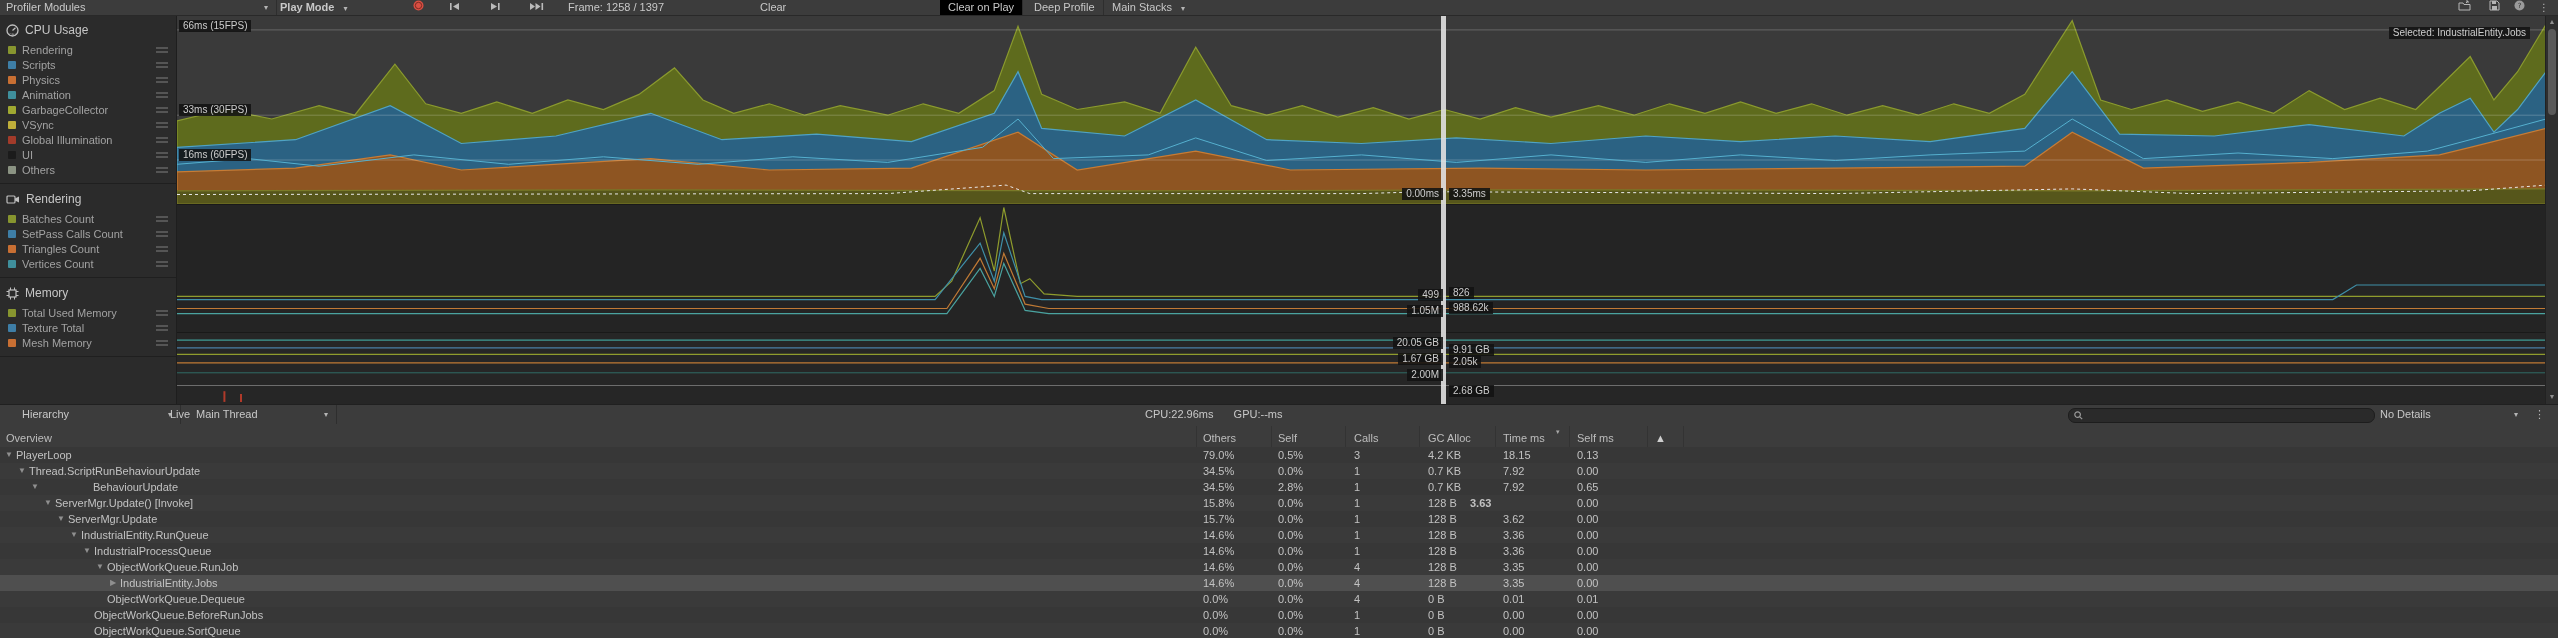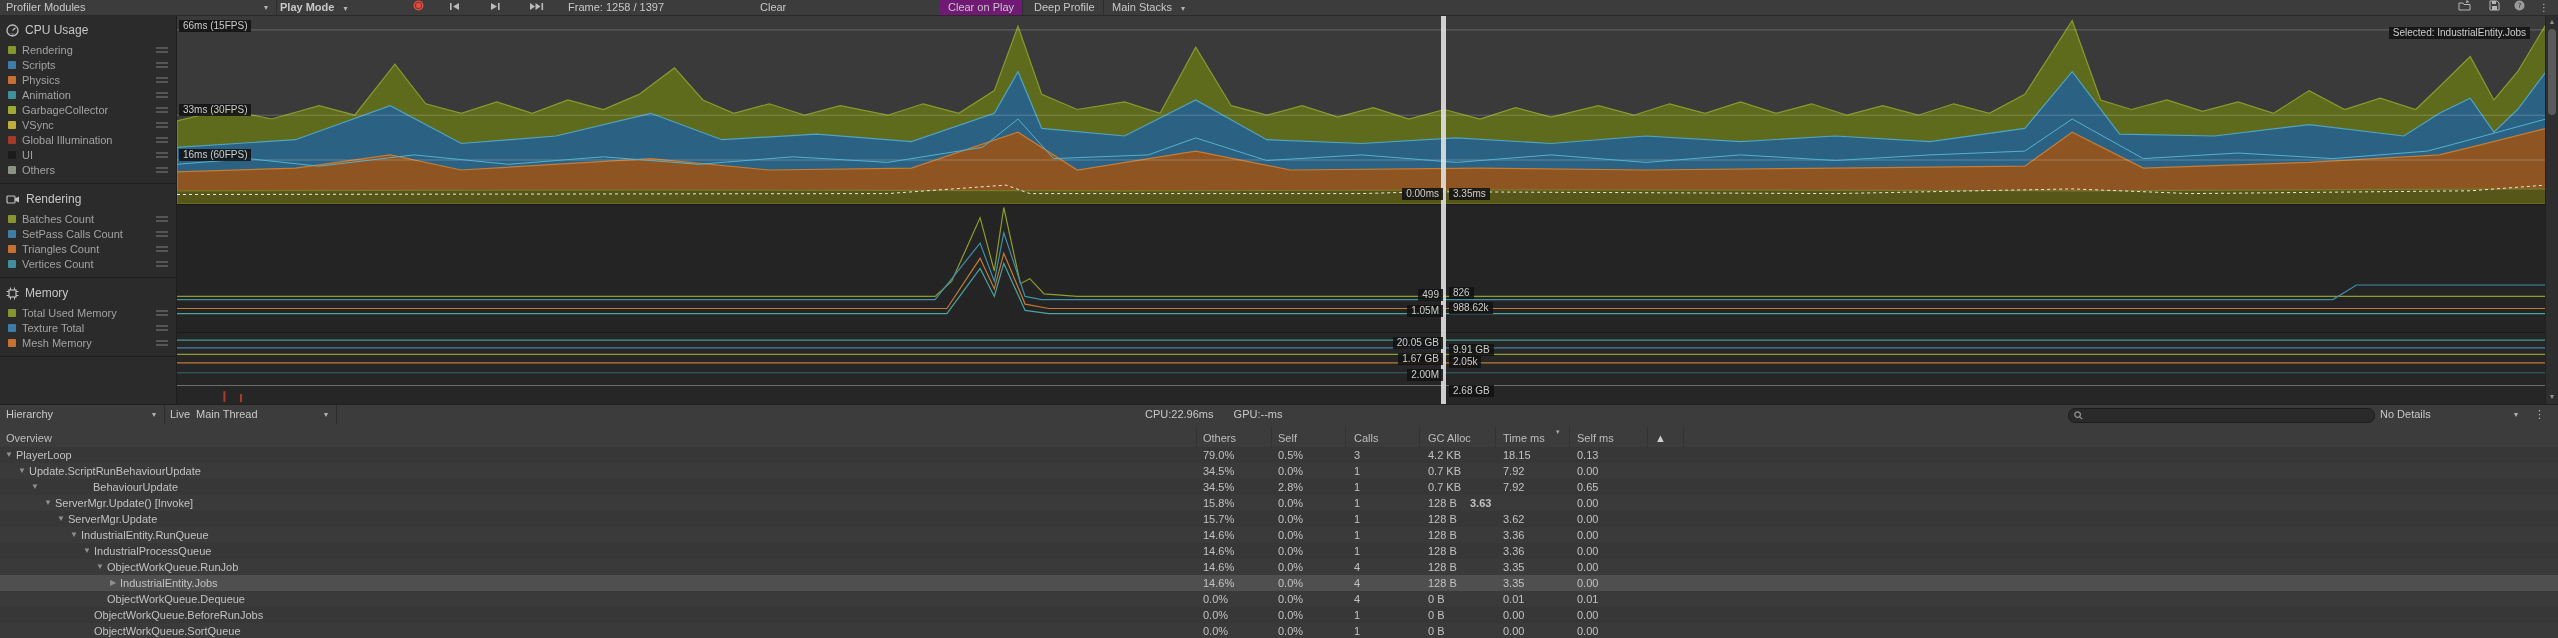--- a/index.html
+++ b/index.html
@@ -92,21 +92,21 @@
     </div>
     <div class="tt-item icon-btn" style="left:520px;width:34px;">
       <span><svg width="16" height="9">
             <path d="M1 1 L6 4.5 L1 8 Z" fill="#bbb"></path>
             <path d="M6.5 1 L11.5 4.5 L6.5 8 Z" fill="#bbb"></path>
             <rect x="12.5" y="1" width="1.6" height="7" fill="#bbb"></rect>
           </svg></span>
     </div>
     <div class="tt-item" style="left:568px;">Frame: 1258 / 1397</div>
     <div class="tt-item btn" style="left:752px;padding:0 8px;">Clear</div>
-    <div class="tt-item btn sep-r" style="left:940px;padding:0 8px;background:#701a75;text-align:center;">Clear on Play</div>
+    <div class="tt-item btn sep-r" style="left:940px;padding:0 8px;background:#000000;text-align:center;">Clear on Play</div>
     <div class="tt-item btn sep-r" style="left:1026px;padding:0 8px;">Deep Profile</div>
     <div class="tt-item btn" style="left:1104px;padding:0 8px;">
       <span>Main Stacks</span>
       <span class="dd-arrow">▾</span>
     </div>
     <div class="tt-item icon-btn" style="left:2452px;width:26px;">
       <span><svg width="14" height="11">
             <path d="M1 3 h4 l1 1.5 h6 v5.5 h-11 Z" fill="none" stroke="#b5b5b5" stroke-width="1"></path>
             <path d="M8 3 l2 -2 m0 0 h-2 m2 0 v2" stroke="#b5b5b5" stroke-width="1" fill="none"></path>
           </svg></span>
@@ -359,21 +359,21 @@
     </div>
     <div class="vscroll">
       <div class="arrow" style="top:1px;">▲</div>
       <div class="thumb" style="top:14px;height:86px;"></div>
       <div class="arrow" style="bottom:1px;">▼</div>
     </div>
   </div>
 
   <div class="bottom">
     <div class="toolbar-bottom">
-      <div class="tb-item sep-r" style="left:0;width:158px;padding-left:6px;">
+      <div class="tb-item sep-r" style="left:16px;width:158px;padding-left:6px;">
         <span>Hierarchy</span>
         <span class="dd-arrow" style="position:absolute;right:8px;">▾</span>
       </div>
       <div class="tb-item" style="left:164px;padding:0 6px;">Live</div>
       <div class="tb-item sep-r" style="left:196px;width:140px;">
         <span>Main Thread</span>
         <span class="dd-arrow" style="position:absolute;right:8px;">▾</span>
       </div>
       <div class="tb-item" style="left:1145px;">
         <span>CPU:22.96ms</span>
@@ -424,21 +424,21 @@
           <span class="tlabel" style="left: 16px;">PlayerLoop</span>
           <span class="tcell" style="left: 1203px;">79.0%</span>
           <span class="tcell" style="left: 1278px;">0.5%</span>
           <span class="tcell" style="left: 1354px;">3</span>
           <span class="tcell" style="left: 1428px;">4.2 KB</span>
           <span class="tcell" style="left: 1503px;">18.15</span>
           <span class="tcell" style="left: 1577px;">0.13</span>
         </div>
         <div class="trow even">
           <span class="fold" style="left: 17px;">▼</span>
-          <span class="tlabel" style="left: 29px;">Update.ScriptRunBehaviourUpdate</span>
+          <span class="tlabel" style="left: 29px;">Thread.ScriptRunBehaviourUpdate</span>
           <span class="tcell" style="left: 1203px;">34.5%</span>
           <span class="tcell" style="left: 1278px;">0.0%</span>
           <span class="tcell" style="left: 1354px;">1</span>
           <span class="tcell" style="left: 1428px;">0.7 KB</span>
           <span class="tcell" style="left: 1503px;">7.92</span>
           <span class="tcell" style="left: 1577px;">0.00</span>
         </div>
         <div class="trow odd">
           <span class="fold" style="left: 30px;">▼</span>
           <span class="tlabel" style="left: 49px; margin-left: 44px;">BehaviourUpdate</span>

